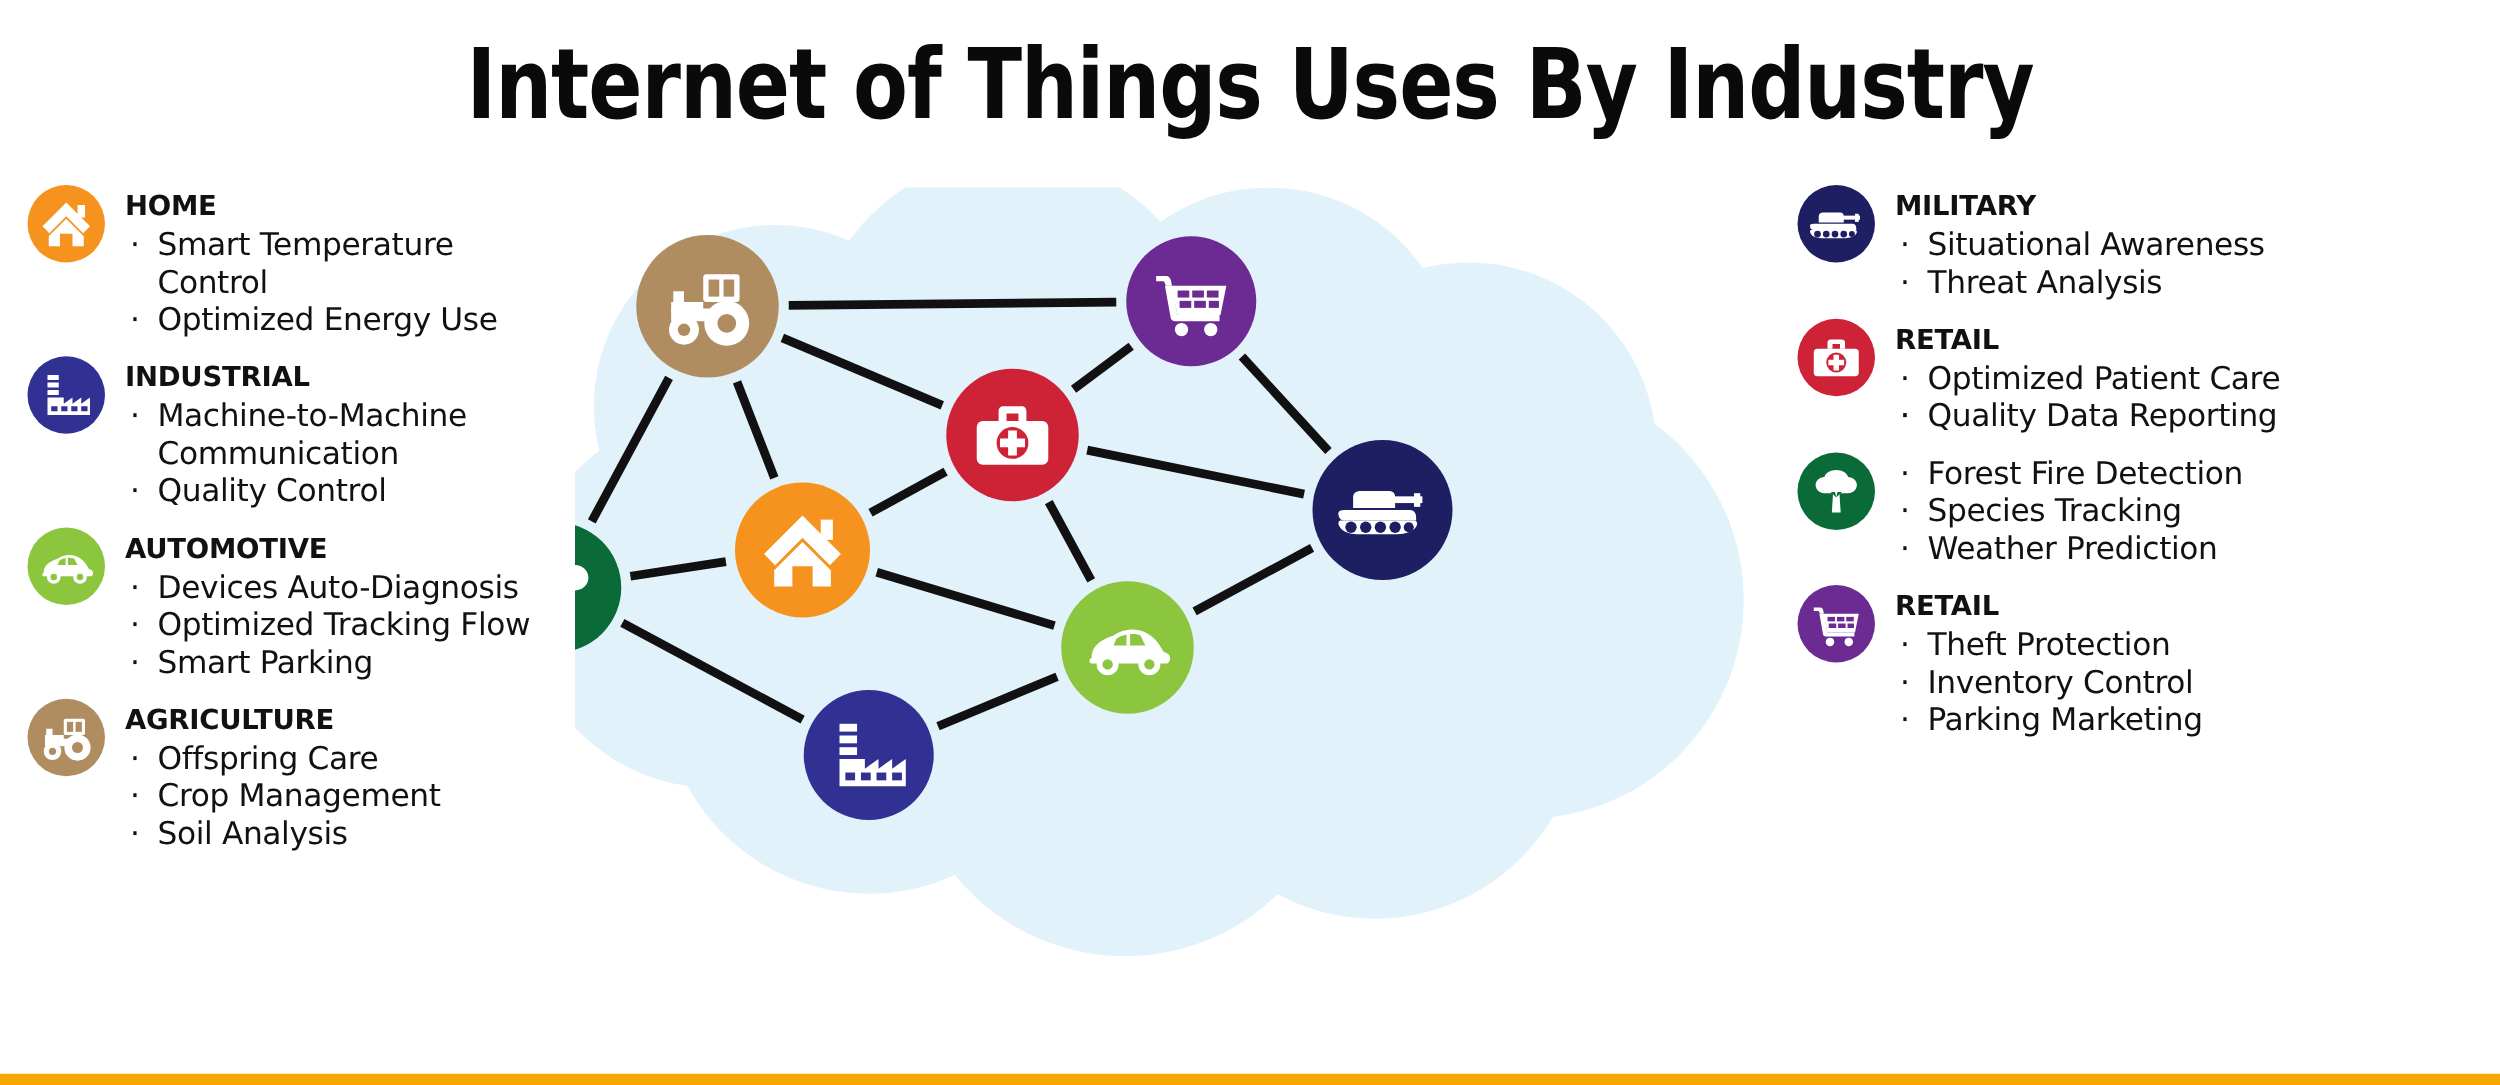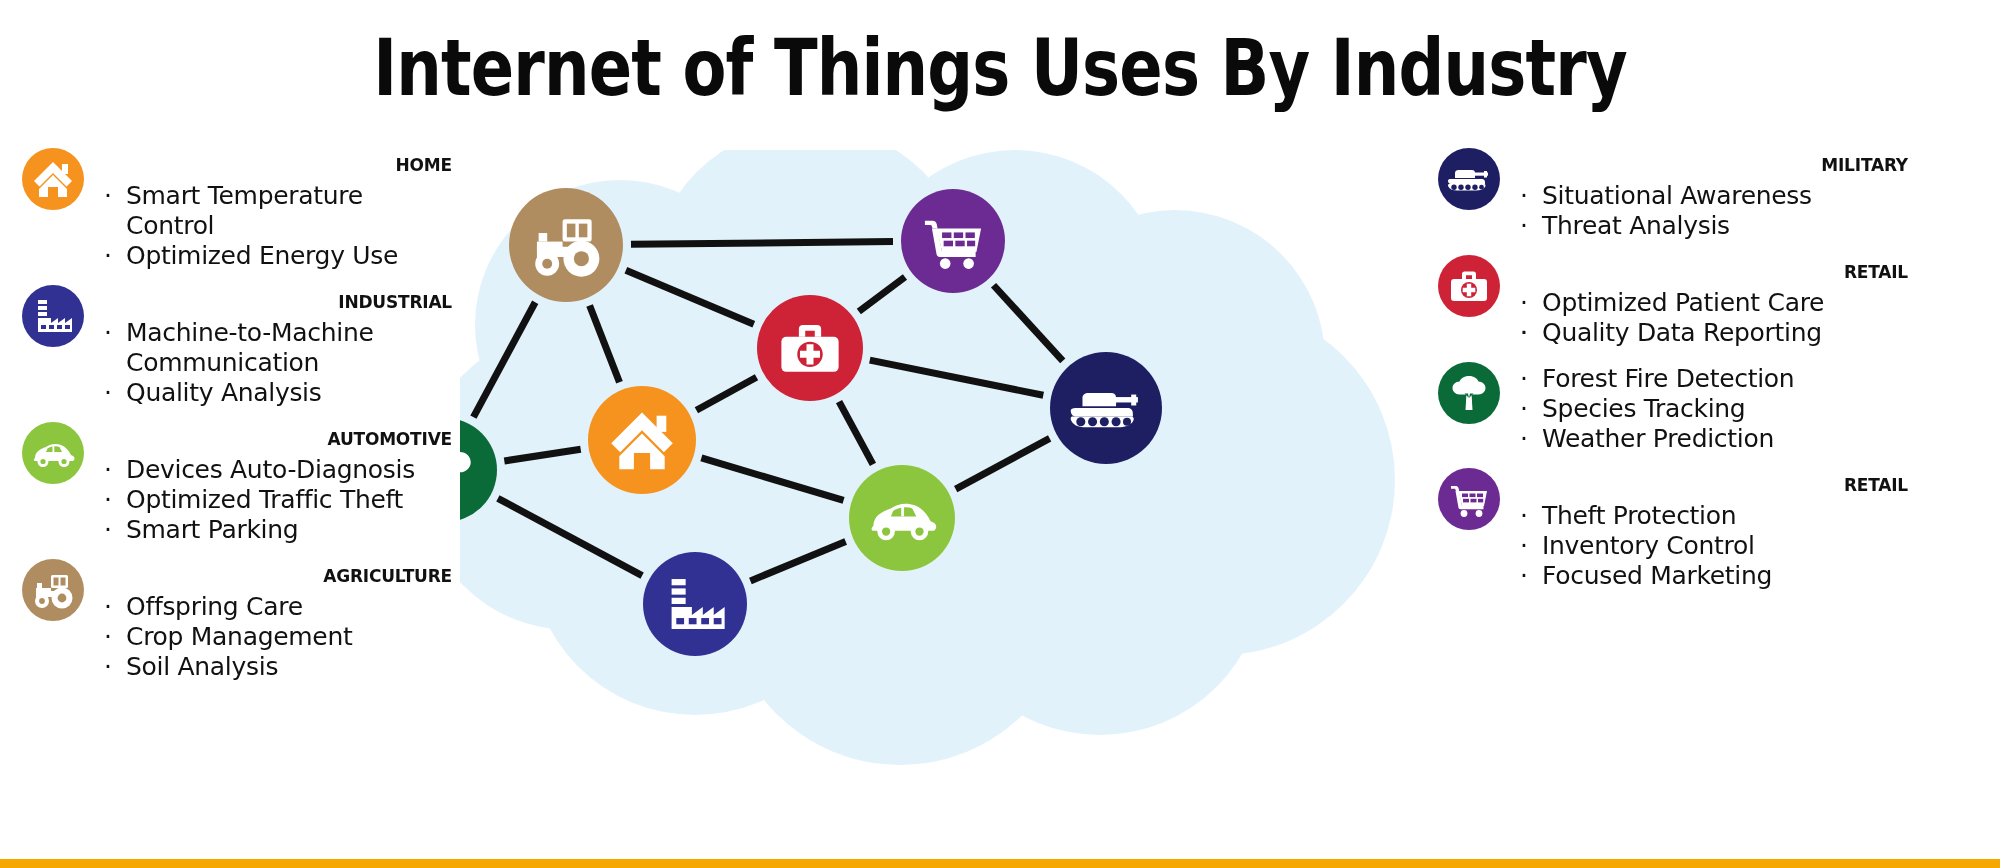--- a/index.html
+++ b/index.html
@@ -61,26 +61,25 @@
   }
   .ind-icon svg { display: block; width: 62px; height: 62px; }
 
   .ind-body {
     margin-left: 78px;
     padding-top: 2px;
   }
   .ind-title {
     font-family: "DejaVu Sans", sans-serif;
     font-weight: bold;
-    font-size: 17px;
+    font-size: 22px;
     line-height: 31px;
     color: #111111;
     letter-spacing: -0.2px;
     white-space: nowrap;
-    text-align: right;
   }
   .ind-list {
     margin: 0;
     padding: 0;
     list-style: none;
   }
   .ind-list li {
     position: relative;
     font-family: "DejaVu Sans", sans-serif;
     font-weight: normal;
@@ -157,21 +156,21 @@
         <rect x="27" y="40" width="5" height="4" fill="#303192"></rect>
         <rect x="35" y="40" width="5" height="4" fill="#303192"></rect>
         <rect x="43" y="40" width="5" height="4" fill="#303192"></rect>
       </g>
         </svg>
     </span>
     <div class="ind-body">
       <div class="ind-title">INDUSTRIAL</div>
       <ul class="ind-list">
         <li><span class="bdot">·</span><span>Machine-to-Machine Communication</span></li>
-        <li><span class="bdot">·</span><span>Quality Analysis</span></li>
+        <li><span class="bdot">·</span><span>Quality Control</span></li>
       </ul>
     </div>
   </div>
 
   <div class="industry">
     <span class="ind-icon" style="background:#8CC63E">
       <svg viewBox="0 0 62 62">
           <g fill="#ffffff">
         <path d="M13 36 C13 30 18 27 24 25 C28 22 34 21 39 23 C44 25 47 29 49 33 L51 34 C53 35 53 38 51 39 L13 39 C11.5 39 11.5 37 13 36 Z"></path>
         <circle cx="21" cy="39.5" r="5.5"></circle>
@@ -180,21 +179,21 @@
         <circle cx="42" cy="39.5" r="2.6" fill="#8CC63E"></circle>
         <path d="M25.5 26.5 C29 24.2 34 23.6 37.5 25 L40 30 L24 30 Z" fill="#8CC63E"></path>
         <rect x="30.5" y="24" width="1.8" height="6" fill="#ffffff"></rect>
       </g>
         </svg>
     </span>
     <div class="ind-body">
       <div class="ind-title">AUTOMOTIVE</div>
       <ul class="ind-list">
         <li><span class="bdot">·</span><span>Devices Auto-Diagnosis</span></li>
-        <li><span class="bdot">·</span><span>Optimized Traffic Theft</span></li>
+        <li><span class="bdot">·</span><span>Optimized Tracking Flow</span></li>
         <li><span class="bdot">·</span><span>Smart Parking</span></li>
       </ul>
     </div>
   </div>
 
   <div class="industry">
     <span class="ind-icon" style="background:#B08D60">
       <svg viewBox="0 0 62 62">
           <g fill="#ffffff">
         <rect x="29" y="16" width="17" height="13" rx="1.5"></rect>
@@ -309,21 +308,21 @@
         <circle cx="26" cy="45.5" r="3.4"></circle>
         <circle cx="41" cy="45.5" r="3.4"></circle>
       </g>
         </svg>
     </span>
     <div class="ind-body">
       <div class="ind-title">RETAIL</div>
       <ul class="ind-list">
         <li><span class="bdot">·</span><span>Theft Protection</span></li>
         <li><span class="bdot">·</span><span>Inventory Control</span></li>
-        <li><span class="bdot">·</span><span>Focused Marketing</span></li>
+        <li><span class="bdot">·</span><span>Parking Marketing</span></li>
       </ul>
     </div>
   </div>
 
 </div>
 
 <div id="network">
   <svg id="net-svg" width="1060" height="700" viewBox="0 0 1060 700">
     <g id="cloud-layer">
         <circle cx="160" cy="175" r="145" fill="#E2F2FB"></circle>

